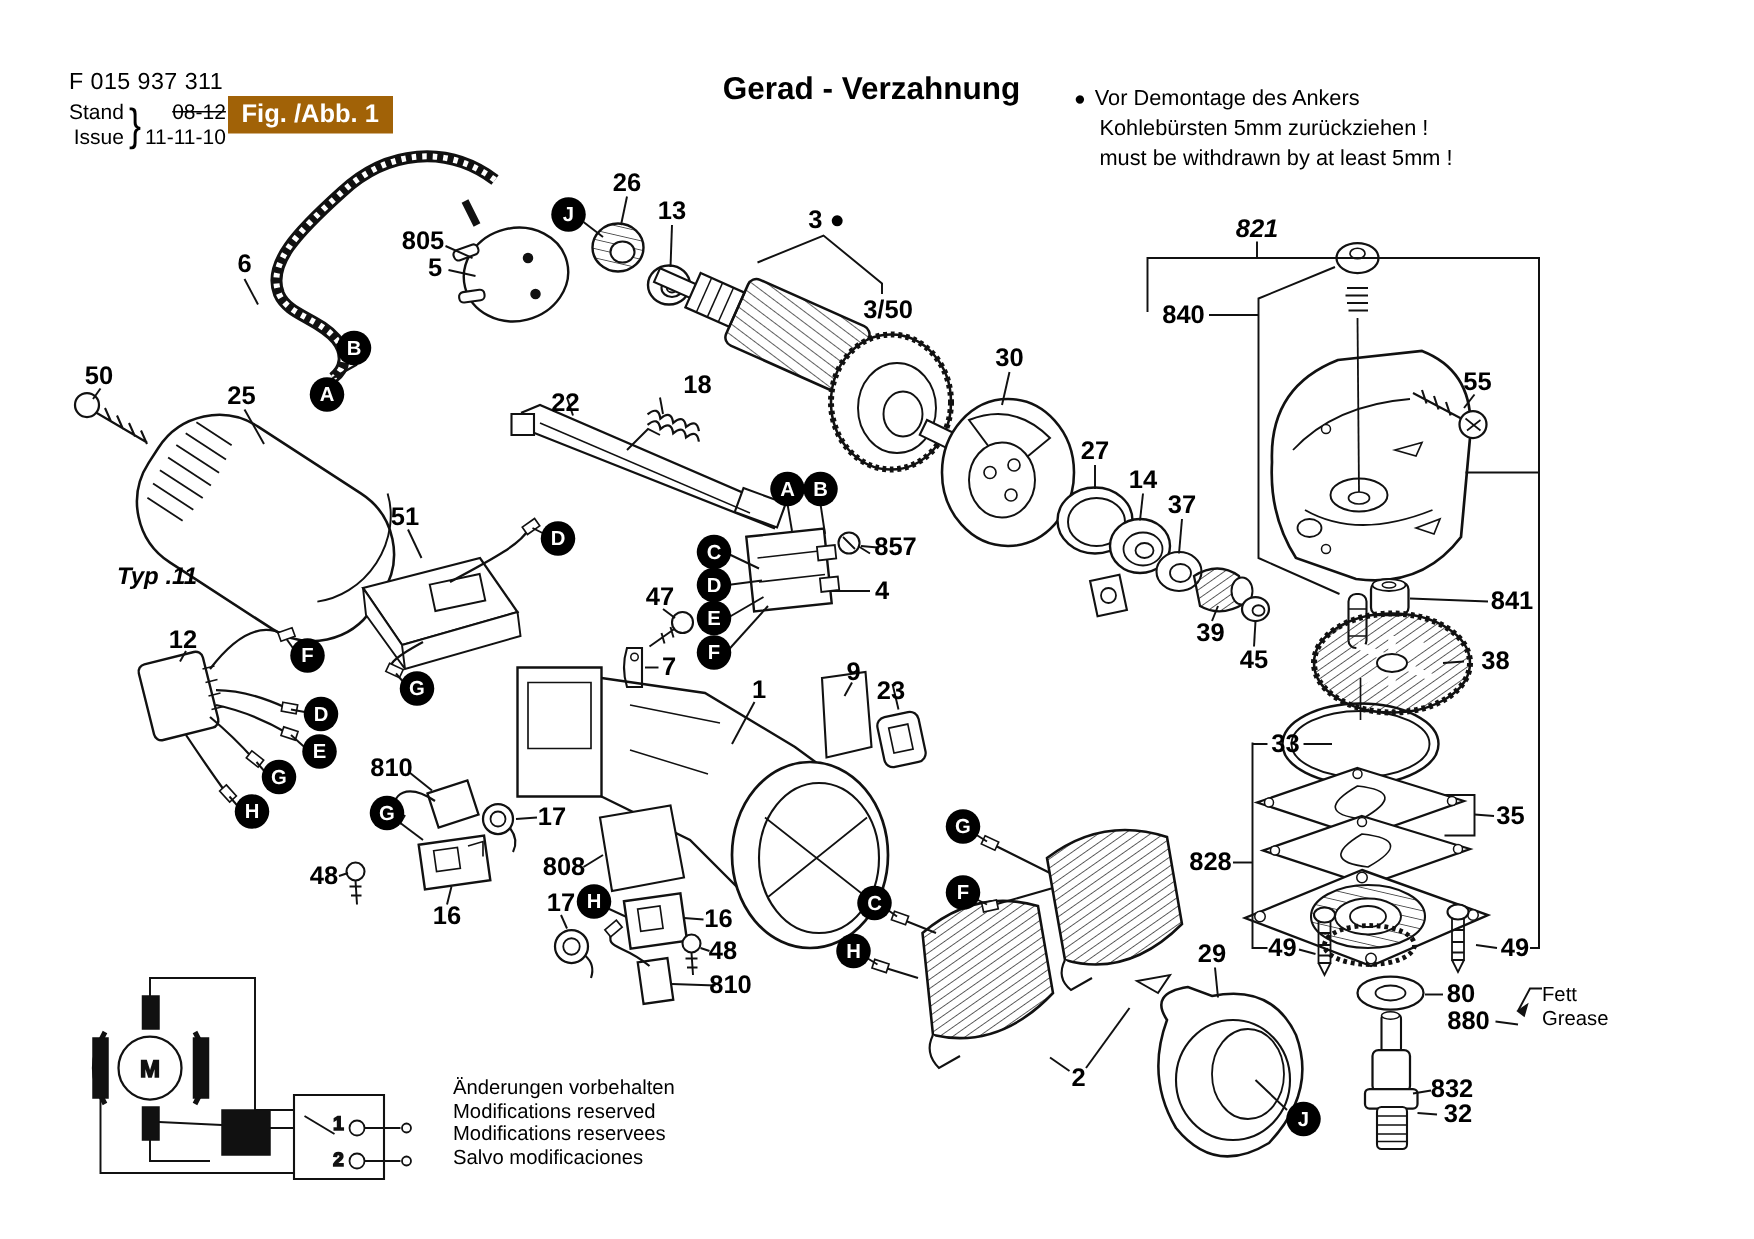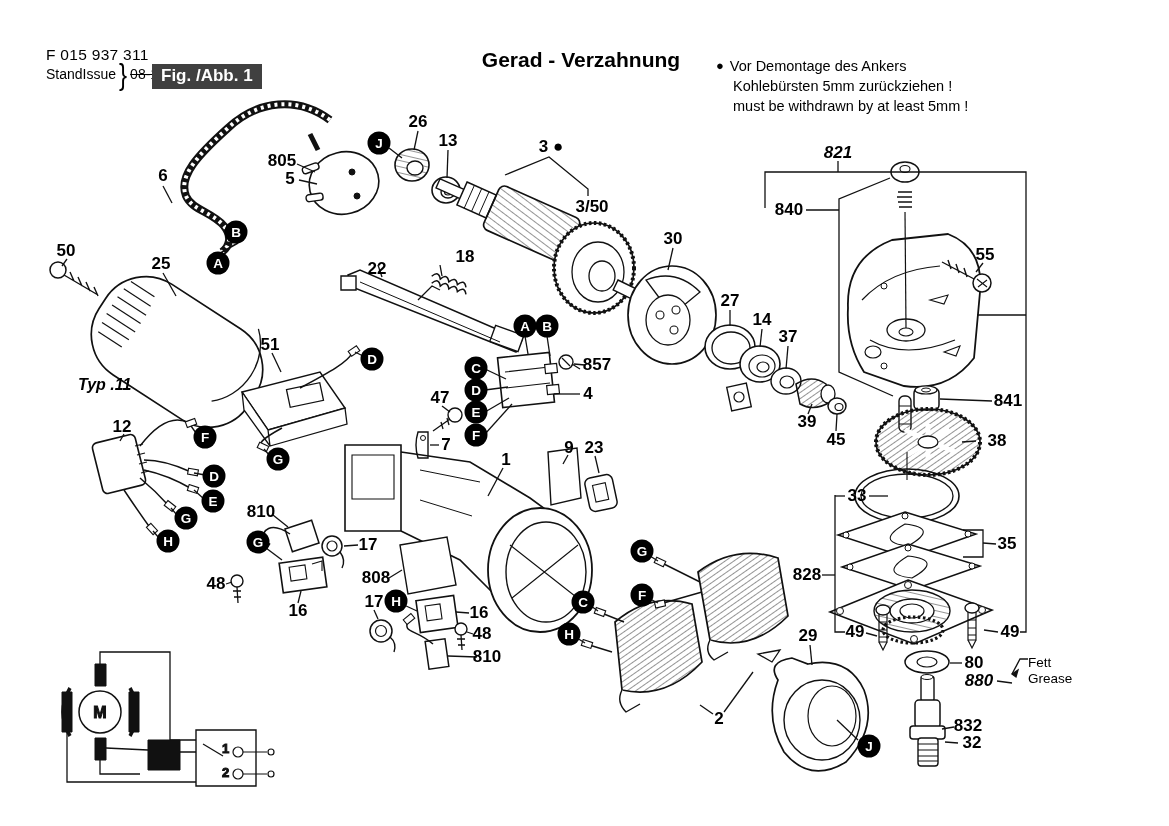--- a/index.html
+++ b/index.html
@@ -6,24 +6,24 @@
   #page{position:relative;width:1169px;height:826px;background:#fff;overflow:hidden;
         font-family:"Liberation Sans",sans-serif;color:#000;}
   svg{position:absolute;left:0;top:0;}
   svg *{vector-effect:non-scaling-stroke;}
   svg text{font-family:"Liberation Sans",sans-serif;}
   .abs{position:absolute;}
   
   .hdr{left:46px;top:46px;font-size:15px;line-height:17px;}
   .hdr .pn{font-size:15.5px;letter-spacing:.3px;}
   .hdr-issue{display:flex;align-items:center;margin-top:3px;font-size:14px;}
-  .hdr-issue .col{display:flex;flex-direction:row;text-align:right;}
+  .hdr-issue .col{display:flex;flex-direction:column;text-align:right;}
   .brace{font-size:30px;font-weight:400;margin:0 2px;transform:scaleX(.8);}
   .strike{text-decoration:line-through;}
-  .figbox{left:152px;top:64px;background:#404040;color:#fff;font-weight:700;font-size:17px;
+  .figbox{left:152px;top:64px;background:#a16207;color:#fff;font-weight:700;font-size:17px;
           padding:2px 9px 3px;}
   .title{left:581px;top:48px;transform:translateX(-50%);font-size:21px;font-weight:700;white-space:nowrap;}
   .note{left:716px;top:56px;width:340px;font-size:14.5px;line-height:20px;}
   .note .row{display:flex;}
   .note .bullet{font-size:13px;margin-right:6px;line-height:20px;}
   .note .en{margin-top:6px;}
   .footer{left:302px;top:717px;font-size:13.5px;line-height:15.5px;}
   .typ{left:78px;top:376px;font-size:16px;font-style:italic;font-weight:600;white-space:nowrap;}
   .grease{left:1028px;top:655px;font-size:13.5px;line-height:16px;}
   
@@ -511,20 +511,26 @@
 
   <div class="abs note">
     <div class="row">
       <span class="bullet">●</span>
       <span>Vor Demontage des Ankers</span>
     </div>
     <div style="margin-left:17px">Kohlebürsten 5mm zurückziehen !</div>
     <div style="margin-left:17px">must be withdrawn by at least 5mm !</div>
   </div>
 
+  <div class="abs footer">
+    <div>Änderungen vorbehalten</div>
+    <div>Modifications reserved</div>
+    <div>Modifications reservees</div>
+    <div>Salvo modificaciones</div>
+  </div>
 
   <div class="abs typ">Typ .11</div>
 
   <div class="abs grease">
     <div>Fett</div>
     <div>Grease</div>
   </div>
 
   <div class="abs" id="callout-layer" style="left:0;top:0;width:100%;height:100%;">
       <div class="callout number" style="left: 66px; top: 251px;">50</div>
@@ -552,21 +558,21 @@
       <div class="callout letter" style="left: 525px; top: 326px;">A</div>
       <div class="callout letter" style="left: 547px; top: 326px;">B</div>
       <div class="callout letter" style="left: 476px; top: 368px;">C</div>
       <div class="callout letter" style="left: 476px; top: 390px;">D</div>
       <div class="callout letter" style="left: 476px; top: 412px;">E</div>
       <div class="callout letter" style="left: 476px; top: 435px;">F</div>
       <div class="callout number" style="left: 440px; top: 398px;">47</div>
       <div class="callout number" style="left: 446px; top: 445px;">7</div>
       <div class="callout number" style="left: 506px; top: 460px;">1</div>
       <div class="callout number" style="left: 569px; top: 448px;">9</div>
-      <div class="callout number" style="left: 594px; top: 448px;">23</div>
+      <div class="callout number" style="left: 594px; top: 461px;">23</div>
       <div class="callout number" style="left: 270px; top: 345px;">51</div>
       <div class="callout letter" style="left: 372px; top: 359px;">D</div>
       <div class="callout letter" style="left: 278px; top: 459px;">G</div>
       <div class="callout number" style="left: 122px; top: 427px;">12</div>
       <div class="callout letter" style="left: 205px; top: 437px;">F</div>
       <div class="callout letter" style="left: 214px; top: 476px;">D</div>
       <div class="callout letter" style="left: 213px; top: 501px;">E</div>
       <div class="callout letter" style="left: 186px; top: 518px;">G</div>
       <div class="callout letter" style="left: 168px; top: 541px;">H</div>
       <div class="callout number" style="left: 261px; top: 512px;">810</div>
@@ -589,20 +595,20 @@
       <div class="callout number" style="left: 789px; top: 210px;">840</div>
       <div class="callout number" style="left: 985px; top: 255px;">55</div>
       <div class="callout number" style="left: 1008px; top: 401px;">841</div>
       <div class="callout number" style="left: 987px; top: 441px; padding-left: 20px;">38</div>
       <div class="callout number" style="left: 857px; top: 496px;">33</div>
       <div class="callout number" style="left: 1007px; top: 544px;">35</div>
       <div class="callout number" style="left: 807px; top: 575px;">828</div>
       <div class="callout number" style="left: 855px; top: 632px;">49</div>
       <div class="callout number" style="left: 1010px; top: 632px;">49</div>
       <div class="callout number" style="left: 974px; top: 663px;">80</div>
-      <div class="callout number" style="left: 979px; top: 681px; font-style: italic;">880</div>
+      <div class="callout number" style="left: 979px; top: 681px;">880</div>
       <div class="callout number" style="left: 808px; top: 636px;">29</div>
       <div class="callout number" style="left: 968px; top: 726px;">832</div>
       <div class="callout number" style="left: 972px; top: 743px;">32</div>
       <div class="callout letter" style="left: 869px; top: 746px;">J</div>
     </div>
 
 </div>
 
 </body></html>

